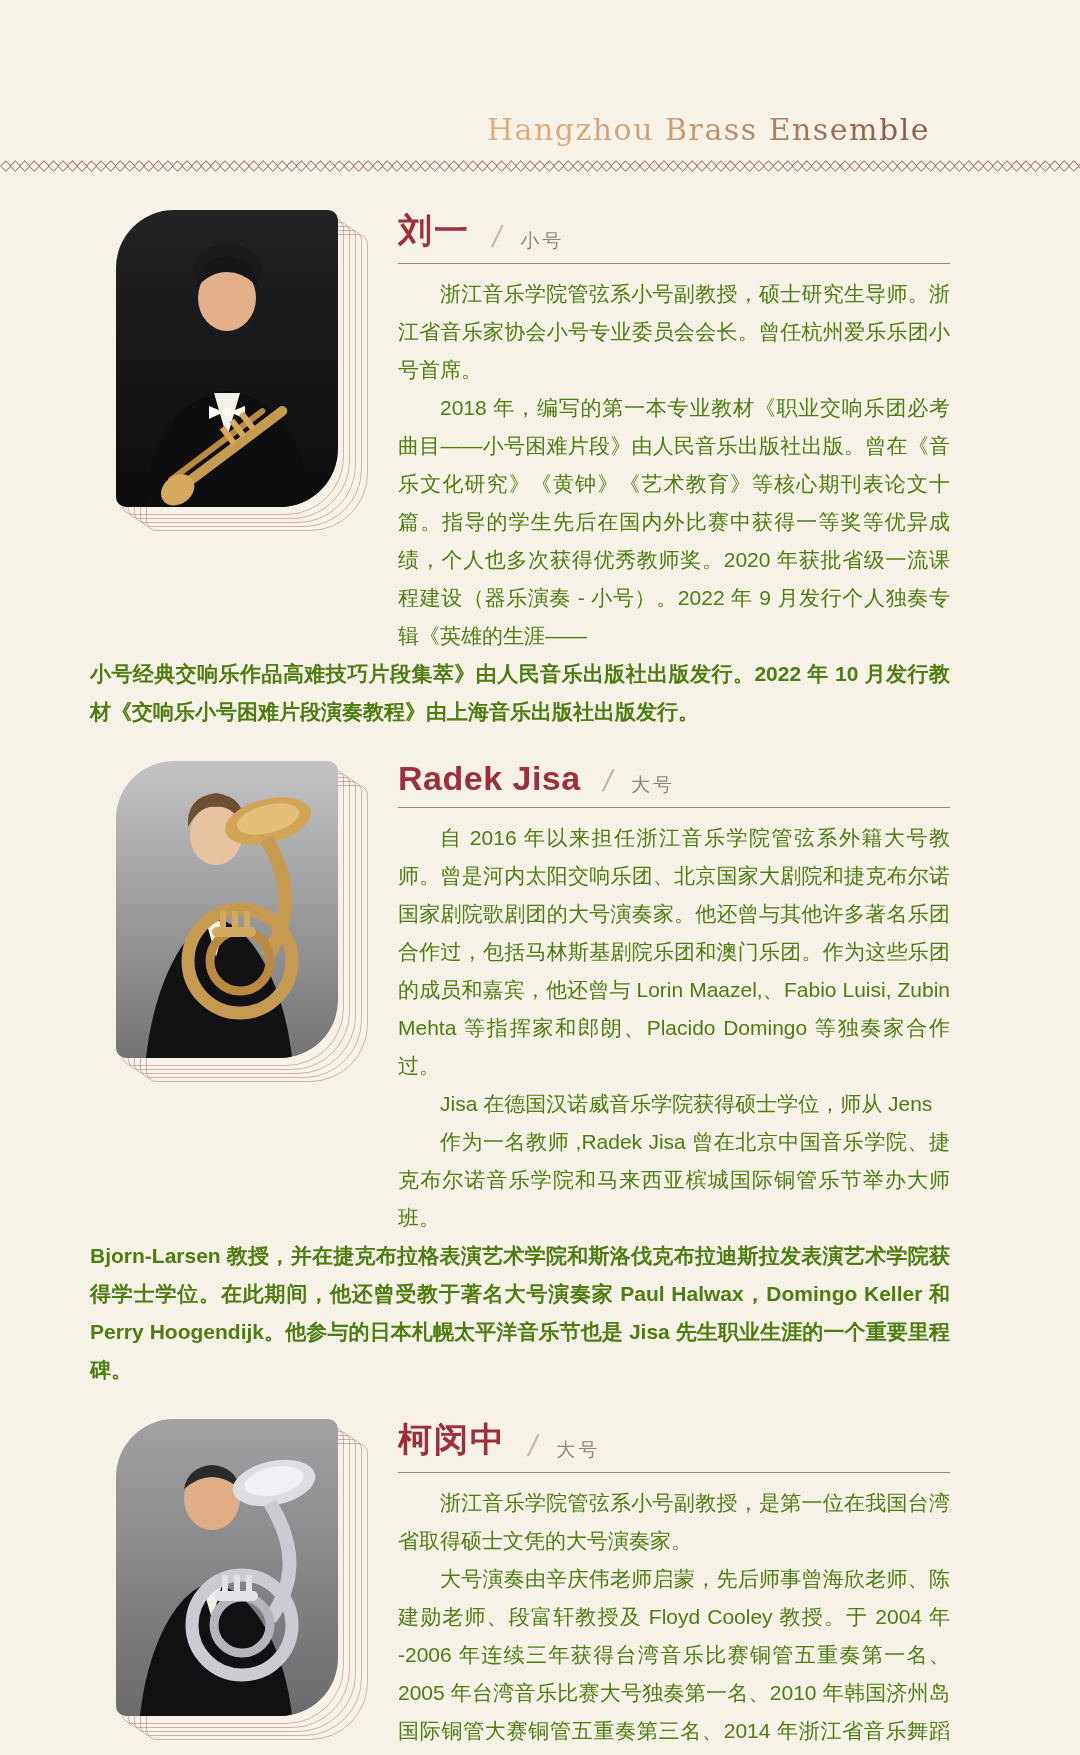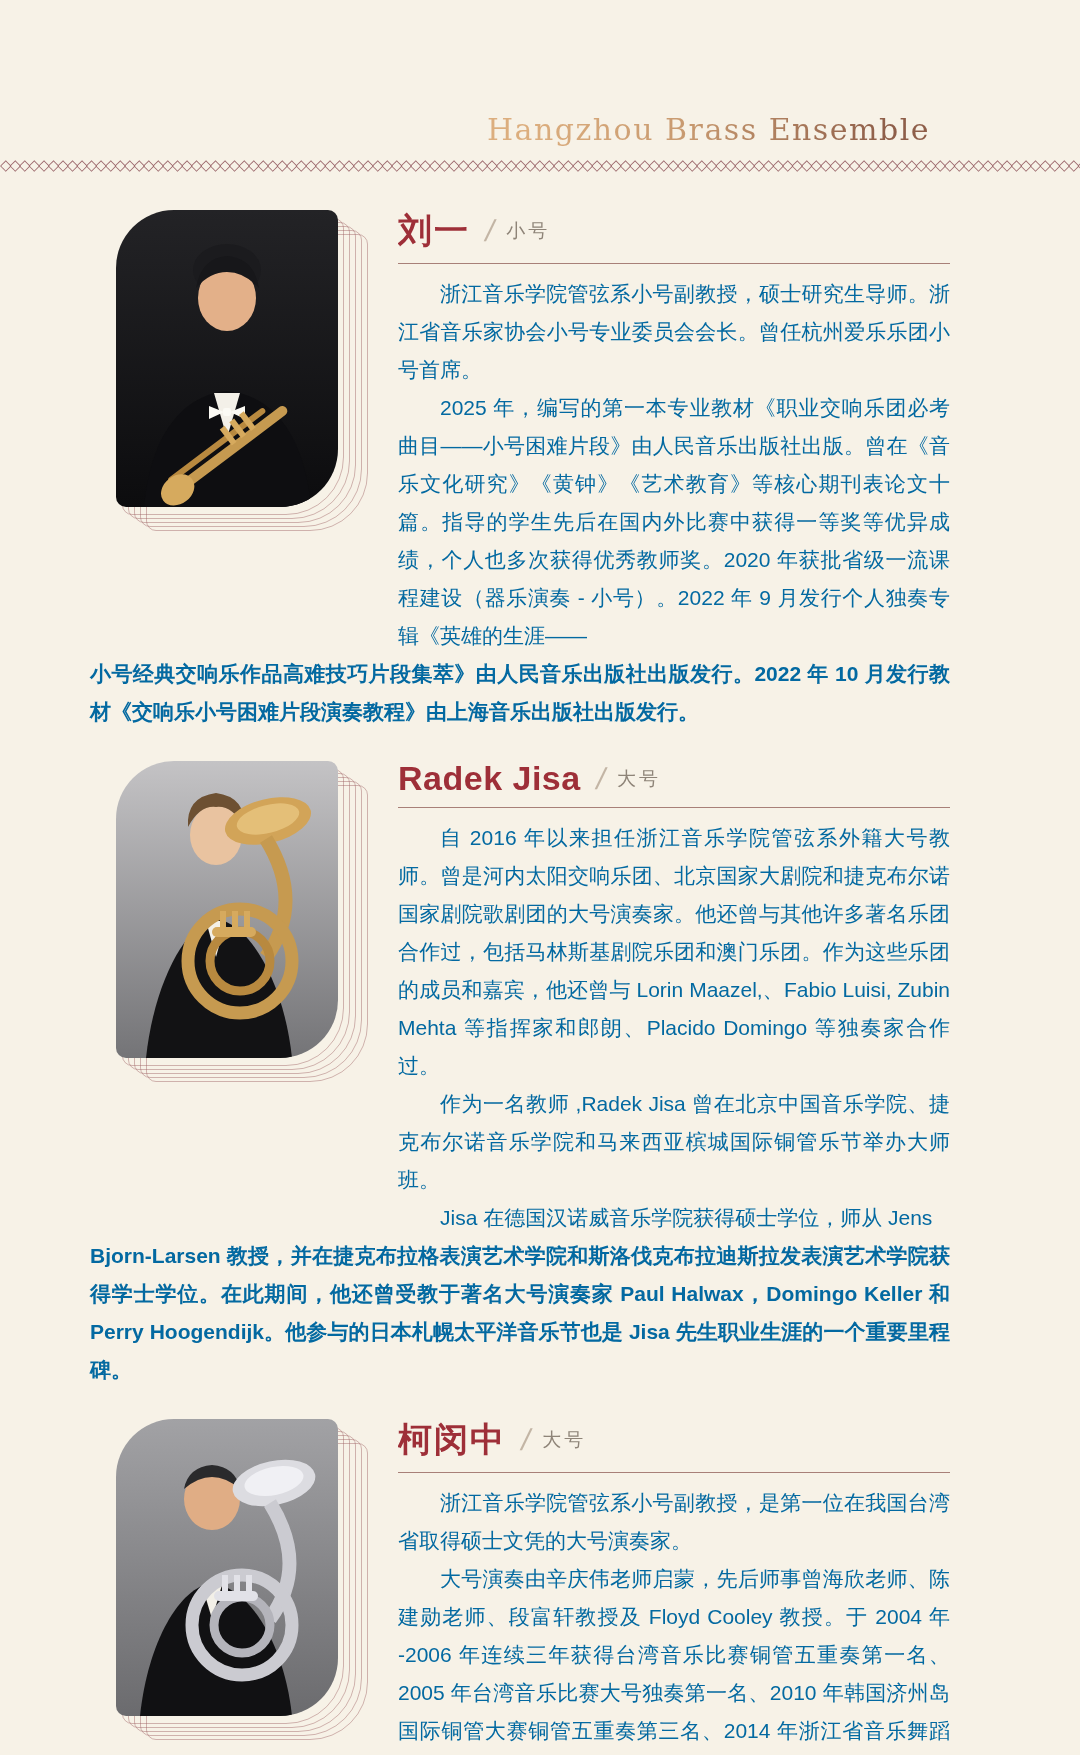--- a/index.html
+++ b/index.html
@@ -40,29 +40,29 @@
   .pg:nth-child(1){ top:8px;  left:6px;  }
   .pg:nth-child(2){ top:12px; left:12px; }
   .pg:nth-child(3){ top:16px; left:18px; }
   .pg:nth-child(4){ top:20px; left:24px; }
   .pg:nth-child(5){ top:24px; left:30px; }
   .photo { position:absolute; top:0; left:0; width:222px; height:297px;
            border-radius:58px 10px 58px 10px; overflow:hidden; }
   .photo svg { display:block; }
 
   .textcol { overflow:hidden; padding-top:2px; }
-  .namerow { display:flex; align-items:center; }
+  .namerow { display:flex; align-items:flex-end;gap:7px; }
   .mname  { font-size:34px; font-weight:bold; color:#9e2f38; letter-spacing:2px; }
   .mname.latin { letter-spacing:.5px; }
   .slash  { font-size:30px; font-weight:300; color:#c3b5a5; margin:0 12px 0 16px;
             transform:skewX(-12deg); display:inline-block; }
   .mrole  { font-size:19px; color:#8e8478; letter-spacing:3px; }
   .rule   { border-bottom:1px solid #a88078; margin:9px 0 11px; }
 
-  p.bio { font-size:21px; line-height:38px; color:#0369a1;
+  p.bio { font-size:21px; line-height:38px; color:#4d7c0f;
           text-align:justify; text-indent:2em; }
   p.bio.cont { text-indent:0; }
   .fullwidth { clear:both;font-weight:bold; }
 </style>
 </head>
 <body>
 
 <div class="page">
 
   <div class="hdr">
@@ -107,21 +107,21 @@
         </div>
       </div>
       <div class="textcol">
         <div class="namerow">
           <span class="mname">刘一</span>
           <span class="slash">/</span>
           <span class="mrole">小号</span>
         </div>
         <div class="rule"></div>
         <p class="bio">浙江音乐学院管弦系小号副教授，硕士研究生导师。浙江省音乐家协会小号专业委员会会长。曾任杭州爱乐乐团小号首席。</p>
-        <p class="bio">2025 年，编写的第一本专业教材《职业交响乐团必考曲目——小号困难片段》由人民音乐出版社出版。曾在《音乐文化研究》《黄钟》《艺术教育》等核心期刊表论文十篇。指导的学生先后在国内外比赛中获得一等奖等优异成绩，个人也多次获得优秀教师奖。2020 年获批省级一流课程建设（器乐演奏 - 小号）。2022 年 9 月发行个人独奏专辑《英雄的生涯——</p>
+        <p class="bio">2018 年，编写的第一本专业教材《职业交响乐团必考曲目——小号困难片段》由人民音乐出版社出版。曾在《音乐文化研究》《黄钟》《艺术教育》等核心期刊表论文十篇。指导的学生先后在国内外比赛中获得一等奖等优异成绩，个人也多次获得优秀教师奖。2020 年获批省级一流课程建设（器乐演奏 - 小号）。2022 年 9 月发行个人独奏专辑《英雄的生涯——</p>
       </div>
       <div class="fullwidth">
         <p class="bio cont">小号经典交响乐作品高难技巧片段集萃》由人民音乐出版社出版发行。2022 年 10 月发行教材《交响乐小号困难片段演奏教程》由上海音乐出版社出版发行。</p>
       </div>
     </section>
 
     <section class="profile">
       <div class="media">
         <div class="pg"></div>
         <div class="pg"></div>
@@ -156,22 +156,22 @@
         </div>
       </div>
       <div class="textcol">
         <div class="namerow">
           <span class="mname latin">Radek Jisa</span>
           <span class="slash">/</span>
           <span class="mrole">大号</span>
         </div>
         <div class="rule"></div>
         <p class="bio">自 2016 年以来担任浙江音乐学院管弦系外籍大号教师。曾是河内太阳交响乐团、北京国家大剧院和捷克布尔诺国家剧院歌剧团的大号演奏家。他还曾与其他许多著名乐团合作过，包括马林斯基剧院乐团和澳门乐团。作为这些乐团的成员和嘉宾，他还曾与 Lorin Maazel,、Fabio Luisi, Zubin Mehta 等指挥家和郎朗、Placido Domingo 等独奏家合作过。</p>
+        <p class="bio">Jisa 在德国汉诺威音乐学院获得硕士学位，师从 Jens</p>
         <p class="bio">作为一名教师 ,Radek Jisa 曾在北京中国音乐学院、捷克布尔诺音乐学院和马来西亚槟城国际铜管乐节举办大师班。</p>
-        <p class="bio">Jisa 在德国汉诺威音乐学院获得硕士学位，师从 Jens</p>
       </div>
       <div class="fullwidth">
         <p class="bio cont">Bjorn-Larsen 教授，并在捷克布拉格表演艺术学院和斯洛伐克布拉迪斯拉发表演艺术学院获得学士学位。在此期间，他还曾受教于著名大号演奏家 Paul Halwax，Domingo Keller 和 Perry Hoogendijk。他参与的日本札幌太平洋音乐节也是 Jisa 先生职业生涯的一个重要里程碑。</p>
       </div>
     </section>
 
     <section class="profile">
       <div class="media">
         <div class="pg"></div>
         <div class="pg"></div>

